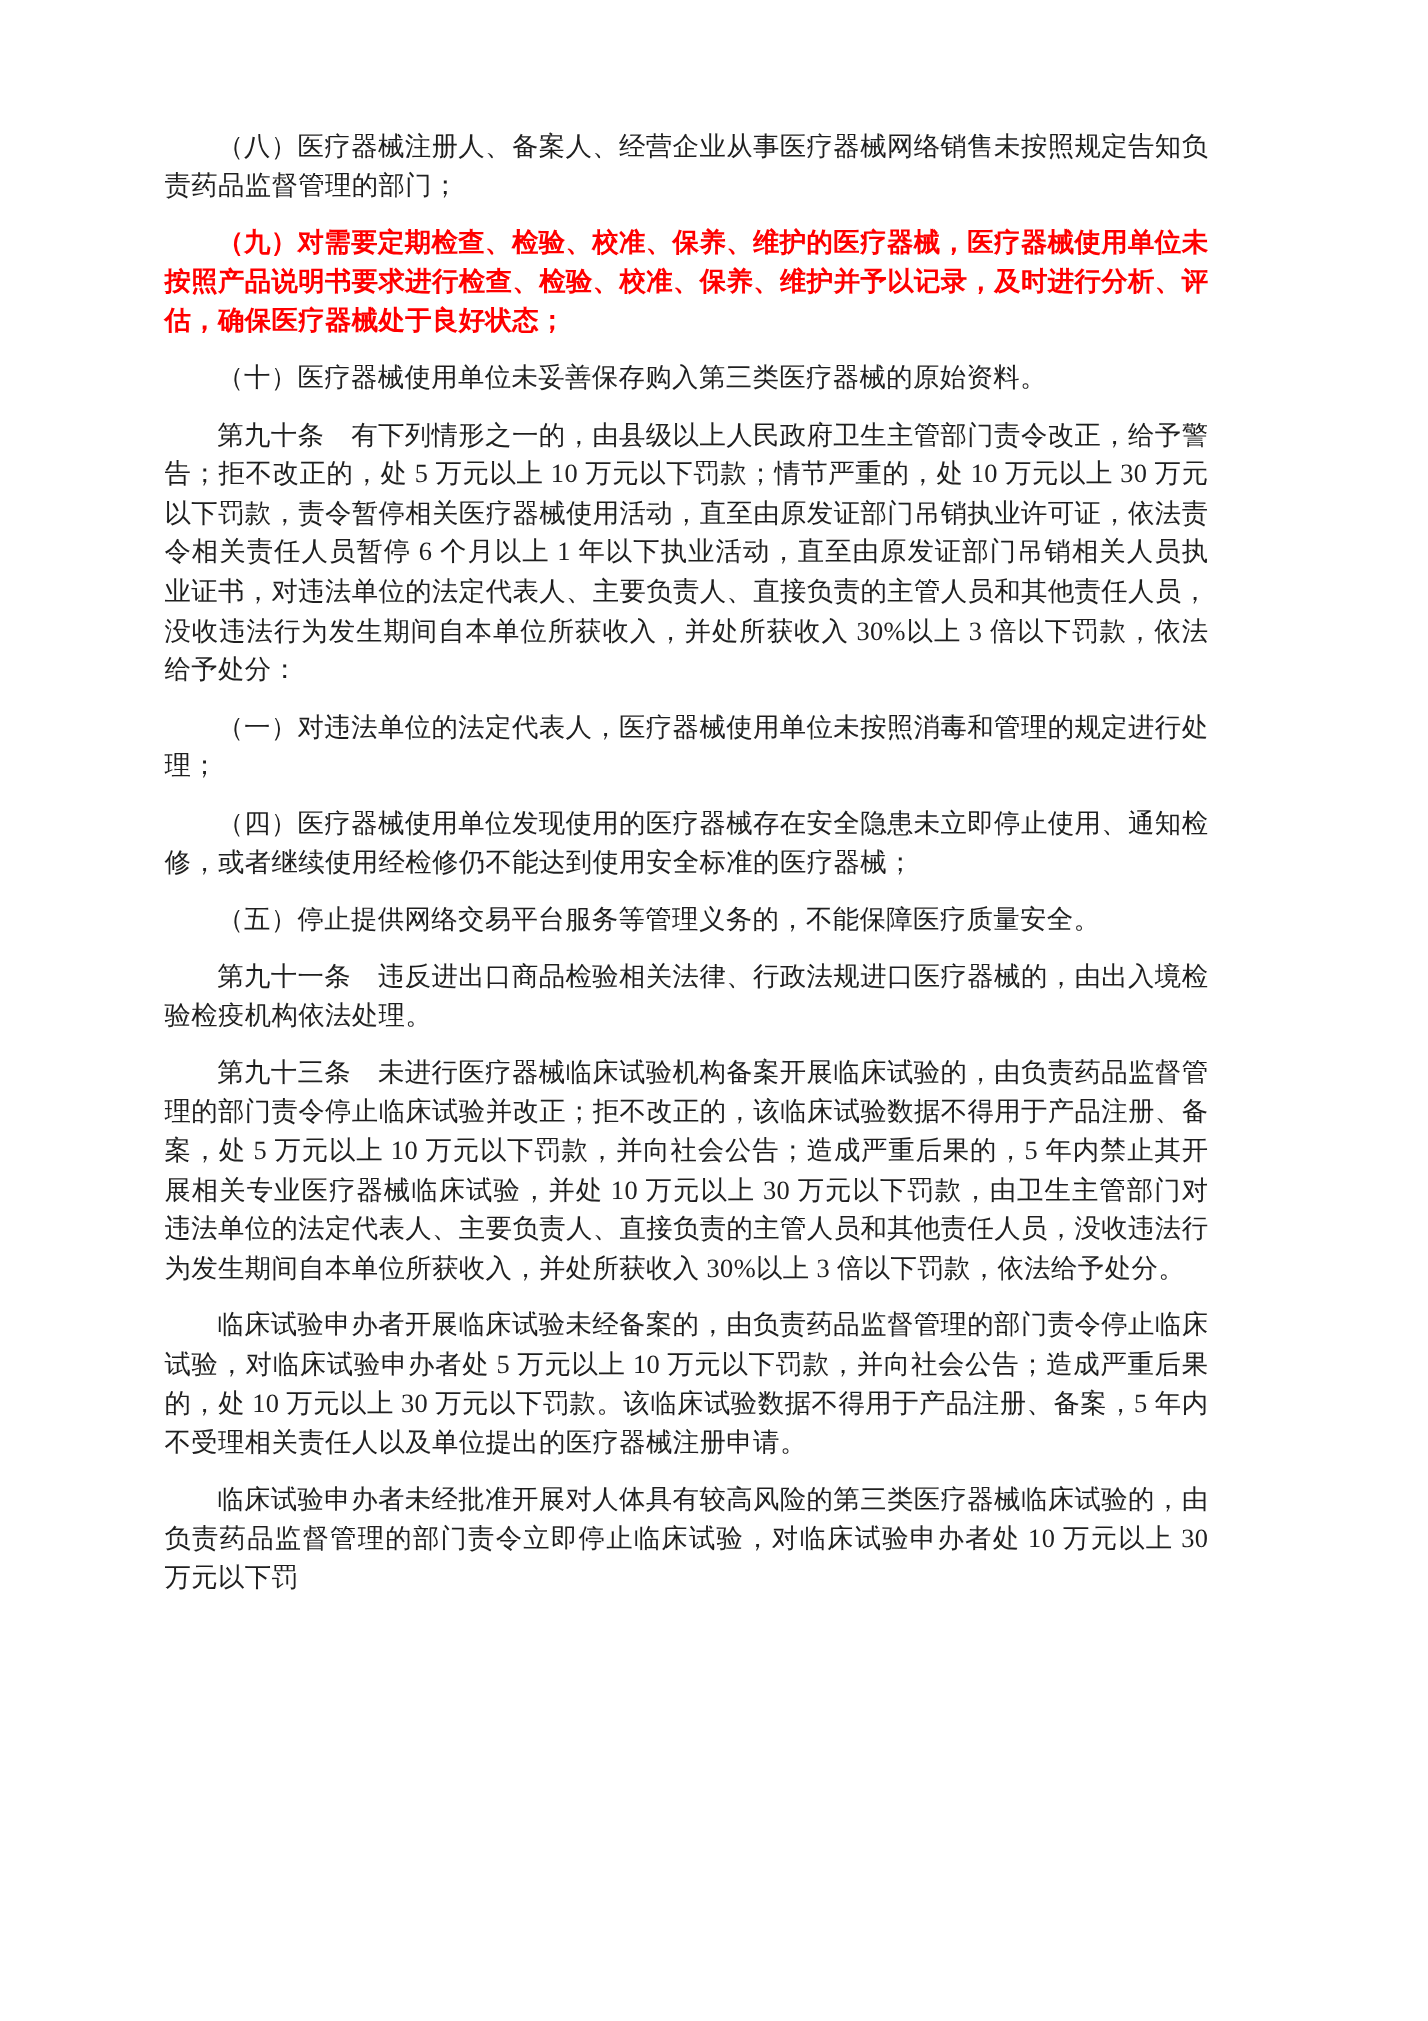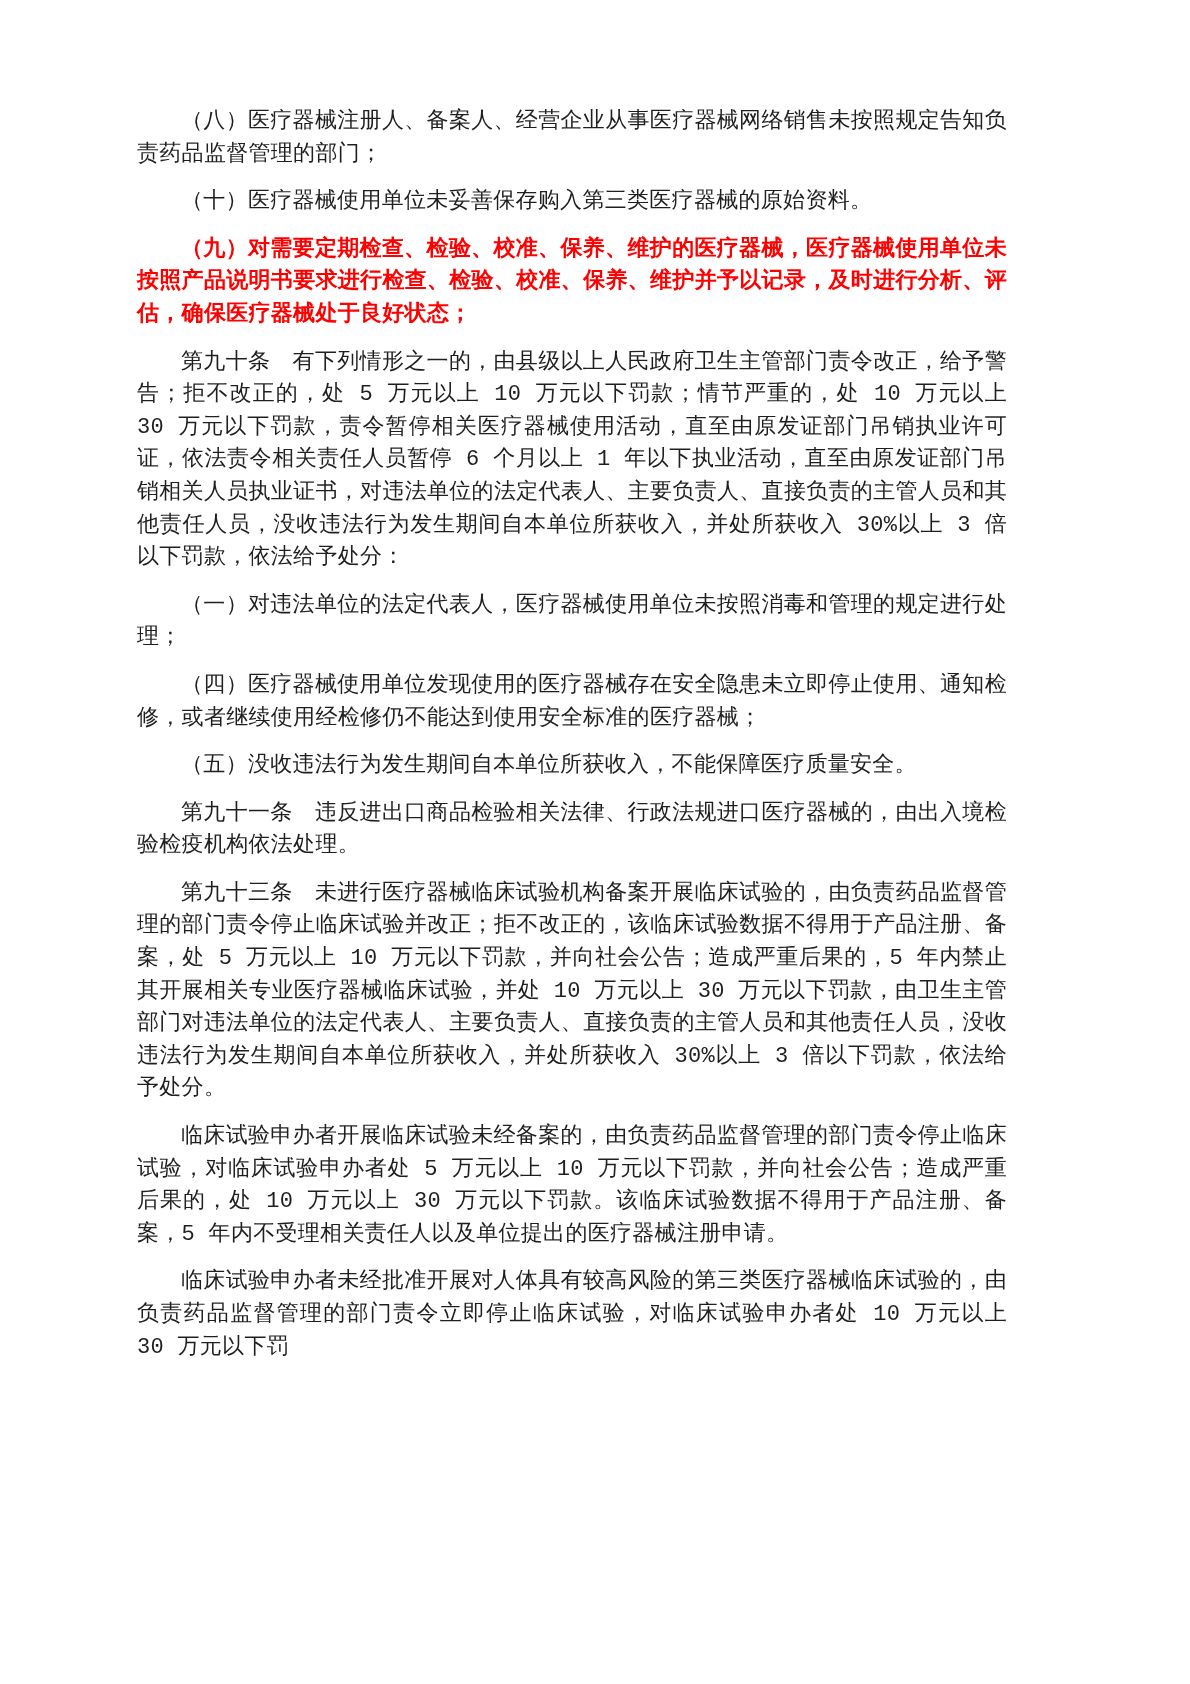--- a/index.html
+++ b/index.html
@@ -8,21 +8,21 @@
     background: var(--background, #ffffff);
   }
   .page {
     position: relative;
     width: 1078px;
     height: 1684px;
     box-sizing: border-box;
     background: var(--background, #ffffff);
     padding: 106px 71px 0 137px;
     overflow: hidden;
-    font-family: Liberation Mono, monospace;
+    font-family: Liberation Serif, serif;
   }
   .doc {
     width: 100%;
   }
   .para {
     margin: 0 0 15px 0;
     font-size: 22px;
     line-height: 32.6px;
     color: var(--text, #1f1f1f);
     text-align: justify;
@@ -34,24 +34,24 @@
     color: var(--emphasis, #ff0000);
     font-weight: 700;
   }
 </style>
 </head>
 <body>
 
 <div class="page">
   <main class="doc">
     <p class="para">（八）医疗器械注册人、备案人、经营企业从事医疗器械网络销售未按照规定告知负责药品监督管理的部门；</p>
+    <p class="para emphasis">（九）对需要定期检查、检验、校准、保养、维护的医疗器械，医疗器械使用单位未按照产品说明书要求进行检查、检验、校准、保养、维护并予以记录，及时进行分析、评估，确保医疗器械处于良好状态；</p>
     <p class="para">（十）医疗器械使用单位未妥善保存购入第三类医疗器械的原始资料。</p>
-    <p class="para emphasis">（九）对需要定期检查、检验、校准、保养、维护的医疗器械，医疗器械使用单位未按照产品说明书要求进行检查、检验、校准、保养、维护并予以记录，及时进行分析、评估，确保医疗器械处于良好状态；</p>
     <p class="para">第九十条　有下列情形之一的，由县级以上人民政府卫生主管部门责令改正，给予警告；拒不改正的，处 5 万元以上 10 万元以下罚款；情节严重的，处 10 万元以上 30 万元以下罚款，责令暂停相关医疗器械使用活动，直至由原发证部门吊销执业许可证，依法责令相关责任人员暂停 6 个月以上 1 年以下执业活动，直至由原发证部门吊销相关人员执业证书，对违法单位的法定代表人、主要负责人、直接负责的主管人员和其他责任人员，没收违法行为发生期间自本单位所获收入，并处所获收入 30%以上 3 倍以下罚款，依法给予处分：</p>
     <p class="para">（一）对违法单位的法定代表人，医疗器械使用单位未按照消毒和管理的规定进行处理；</p>
     <p class="para">（四）医疗器械使用单位发现使用的医疗器械存在安全隐患未立即停止使用、通知检修，或者继续使用经检修仍不能达到使用安全标准的医疗器械；</p>
-    <p class="para">（五）没收违法行为发生期间自本单位所获收入，不能保障医疗质量安全。</p>
+    <p class="para">（五）停止提供网络交易平台服务等管理义务的，不能保障医疗质量安全。</p>
     <p class="para">第九十一条　违反进出口商品检验相关法律、行政法规进口医疗器械的，由出入境检验检疫机构依法处理。</p>
     <p class="para">第九十三条　未进行医疗器械临床试验机构备案开展临床试验的，由负责药品监督管理的部门责令停止临床试验并改正；拒不改正的，该临床试验数据不得用于产品注册、备案，处 5 万元以上 10 万元以下罚款，并向社会公告；造成严重后果的，5 年内禁止其开展相关专业医疗器械临床试验，并处 10 万元以上 30 万元以下罚款，由卫生主管部门对违法单位的法定代表人、主要负责人、直接负责的主管人员和其他责任人员，没收违法行为发生期间自本单位所获收入，并处所获收入 30%以上 3 倍以下罚款，依法给予处分。</p>
     <p class="para">临床试验申办者开展临床试验未经备案的，由负责药品监督管理的部门责令停止临床试验，对临床试验申办者处 5 万元以上 10 万元以下罚款，并向社会公告；造成严重后果的，处 10 万元以上 30 万元以下罚款。该临床试验数据不得用于产品注册、备案，5 年内不受理相关责任人以及单位提出的医疗器械注册申请。</p>
     <p class="para">临床试验申办者未经批准开展对人体具有较高风险的第三类医疗器械临床试验的，由负责药品监督管理的部门责令立即停止临床试验，对临床试验申办者处 10 万元以上 30 万元以下罚</p>
   </main>
 </div>
 
 </body></html>

